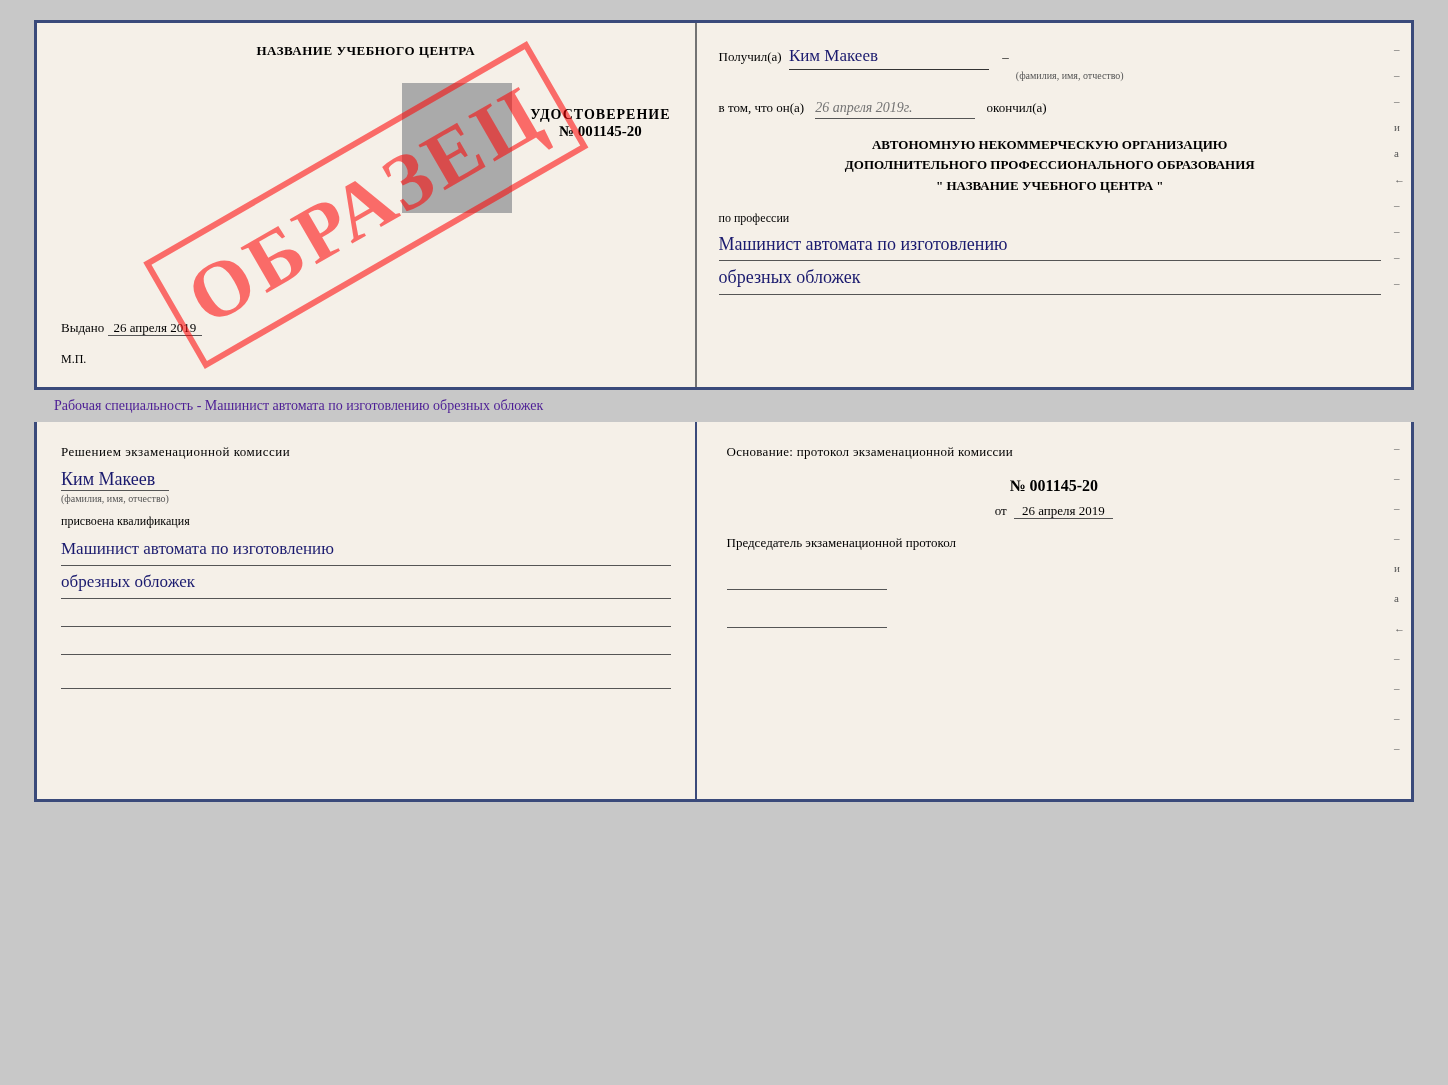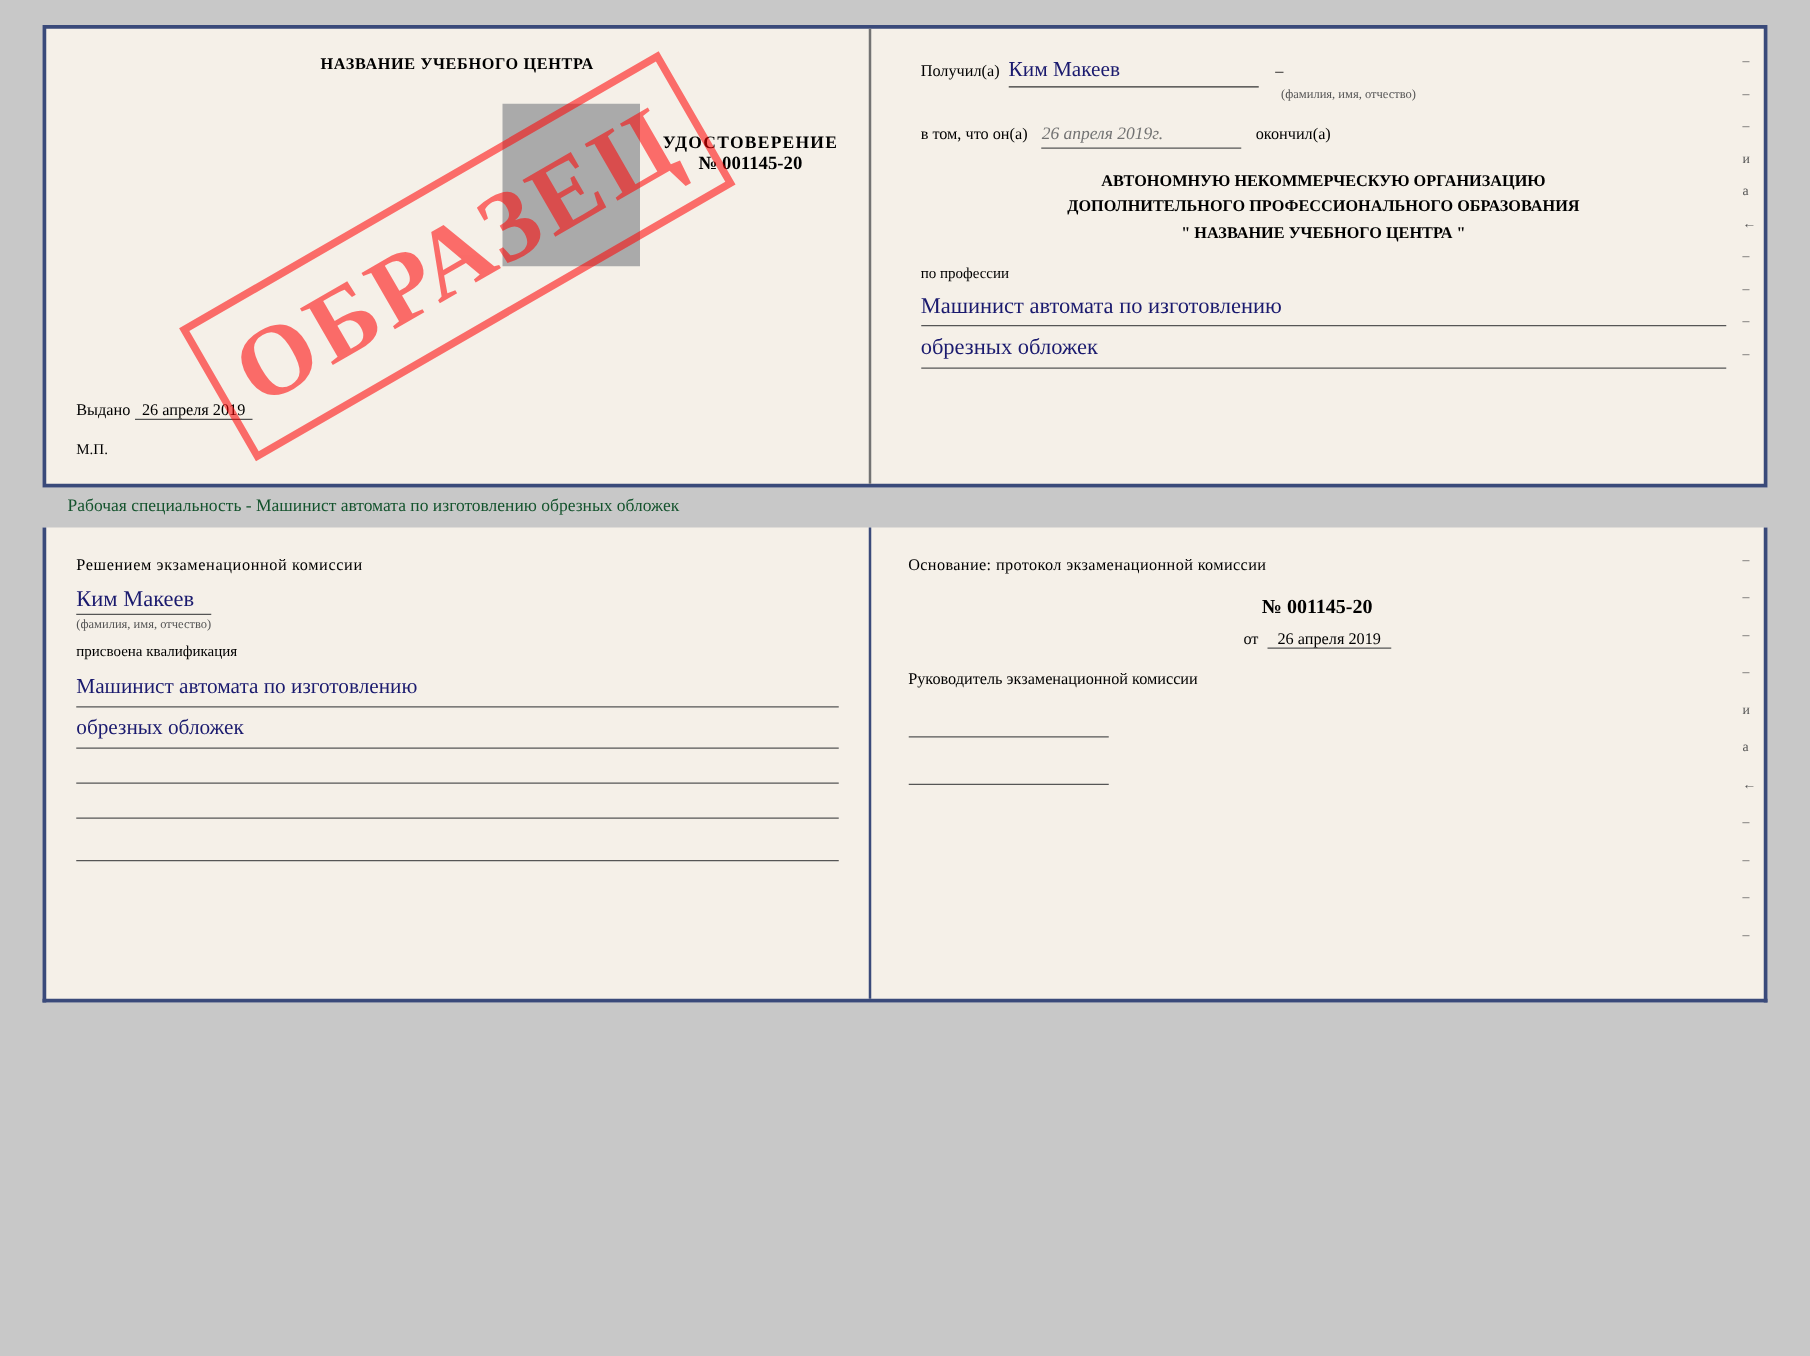--- a/index.html
+++ b/index.html
@@ -38,21 +38,21 @@
       padding: 20px 24px;
       position: relative;
       overflow: hidden;
       display: flex;
       flex-direction: column;
       align-items: center;
     }
 
     .cert-top-right {
       width: 52%;
-      padding: 20px 30px 20px 40px;
+      padding: 20px 30px 20px 22px;
       position: relative;
       font-size: 13px;
     }
 
     
     .school-name-top {
       font-size: 13px;
       text-align: center;
       letter-spacing: 0.5px;
       font-weight: bold;
@@ -192,21 +192,21 @@
     .side-dash {
       font-size: 11px;
       color: #555;
       writing-mode: horizontal-tb;
     }
 
     
     .specialty-label {
       padding: 6px 20px;
       font-size: 14px;
-      color: #14532d;
+      color: #4c1d95;
       background: #c8c8c8;
     }
 
     
     .cert-bottom {
       display: flex;
       width: 100%;
       background: #f5f0e8;
       border: 3px solid #3a4a7a;
       border-top: none;
@@ -432,21 +432,21 @@
       <div class="osnov-title">Основание: протокол экзаменационной комиссии</div>
 
       <span class="number-large">№ 001145-20</span>
 
       <span class="ot-line">
         <span>от</span>
         <span style="border-bottom:1px solid #555; padding: 0 8px; font-size:13px; margin-left:4px;">26 апреля 2019</span>
       </span>
 
       <div class="predsedatel-block">
-        <div>Руководитель экзаменационной комиссии</div>
+        <div>Председатель экзаменационной протокол</div>
         <span class="sign-line"></span>
       </div>
 
       <div class="rukovoditel-block">
         <span class="sign-line"></span>
       </div>
 
       <div class="right-side-markers">
         <span class="side-dash">–</span>
         <span class="side-dash">–</span>

